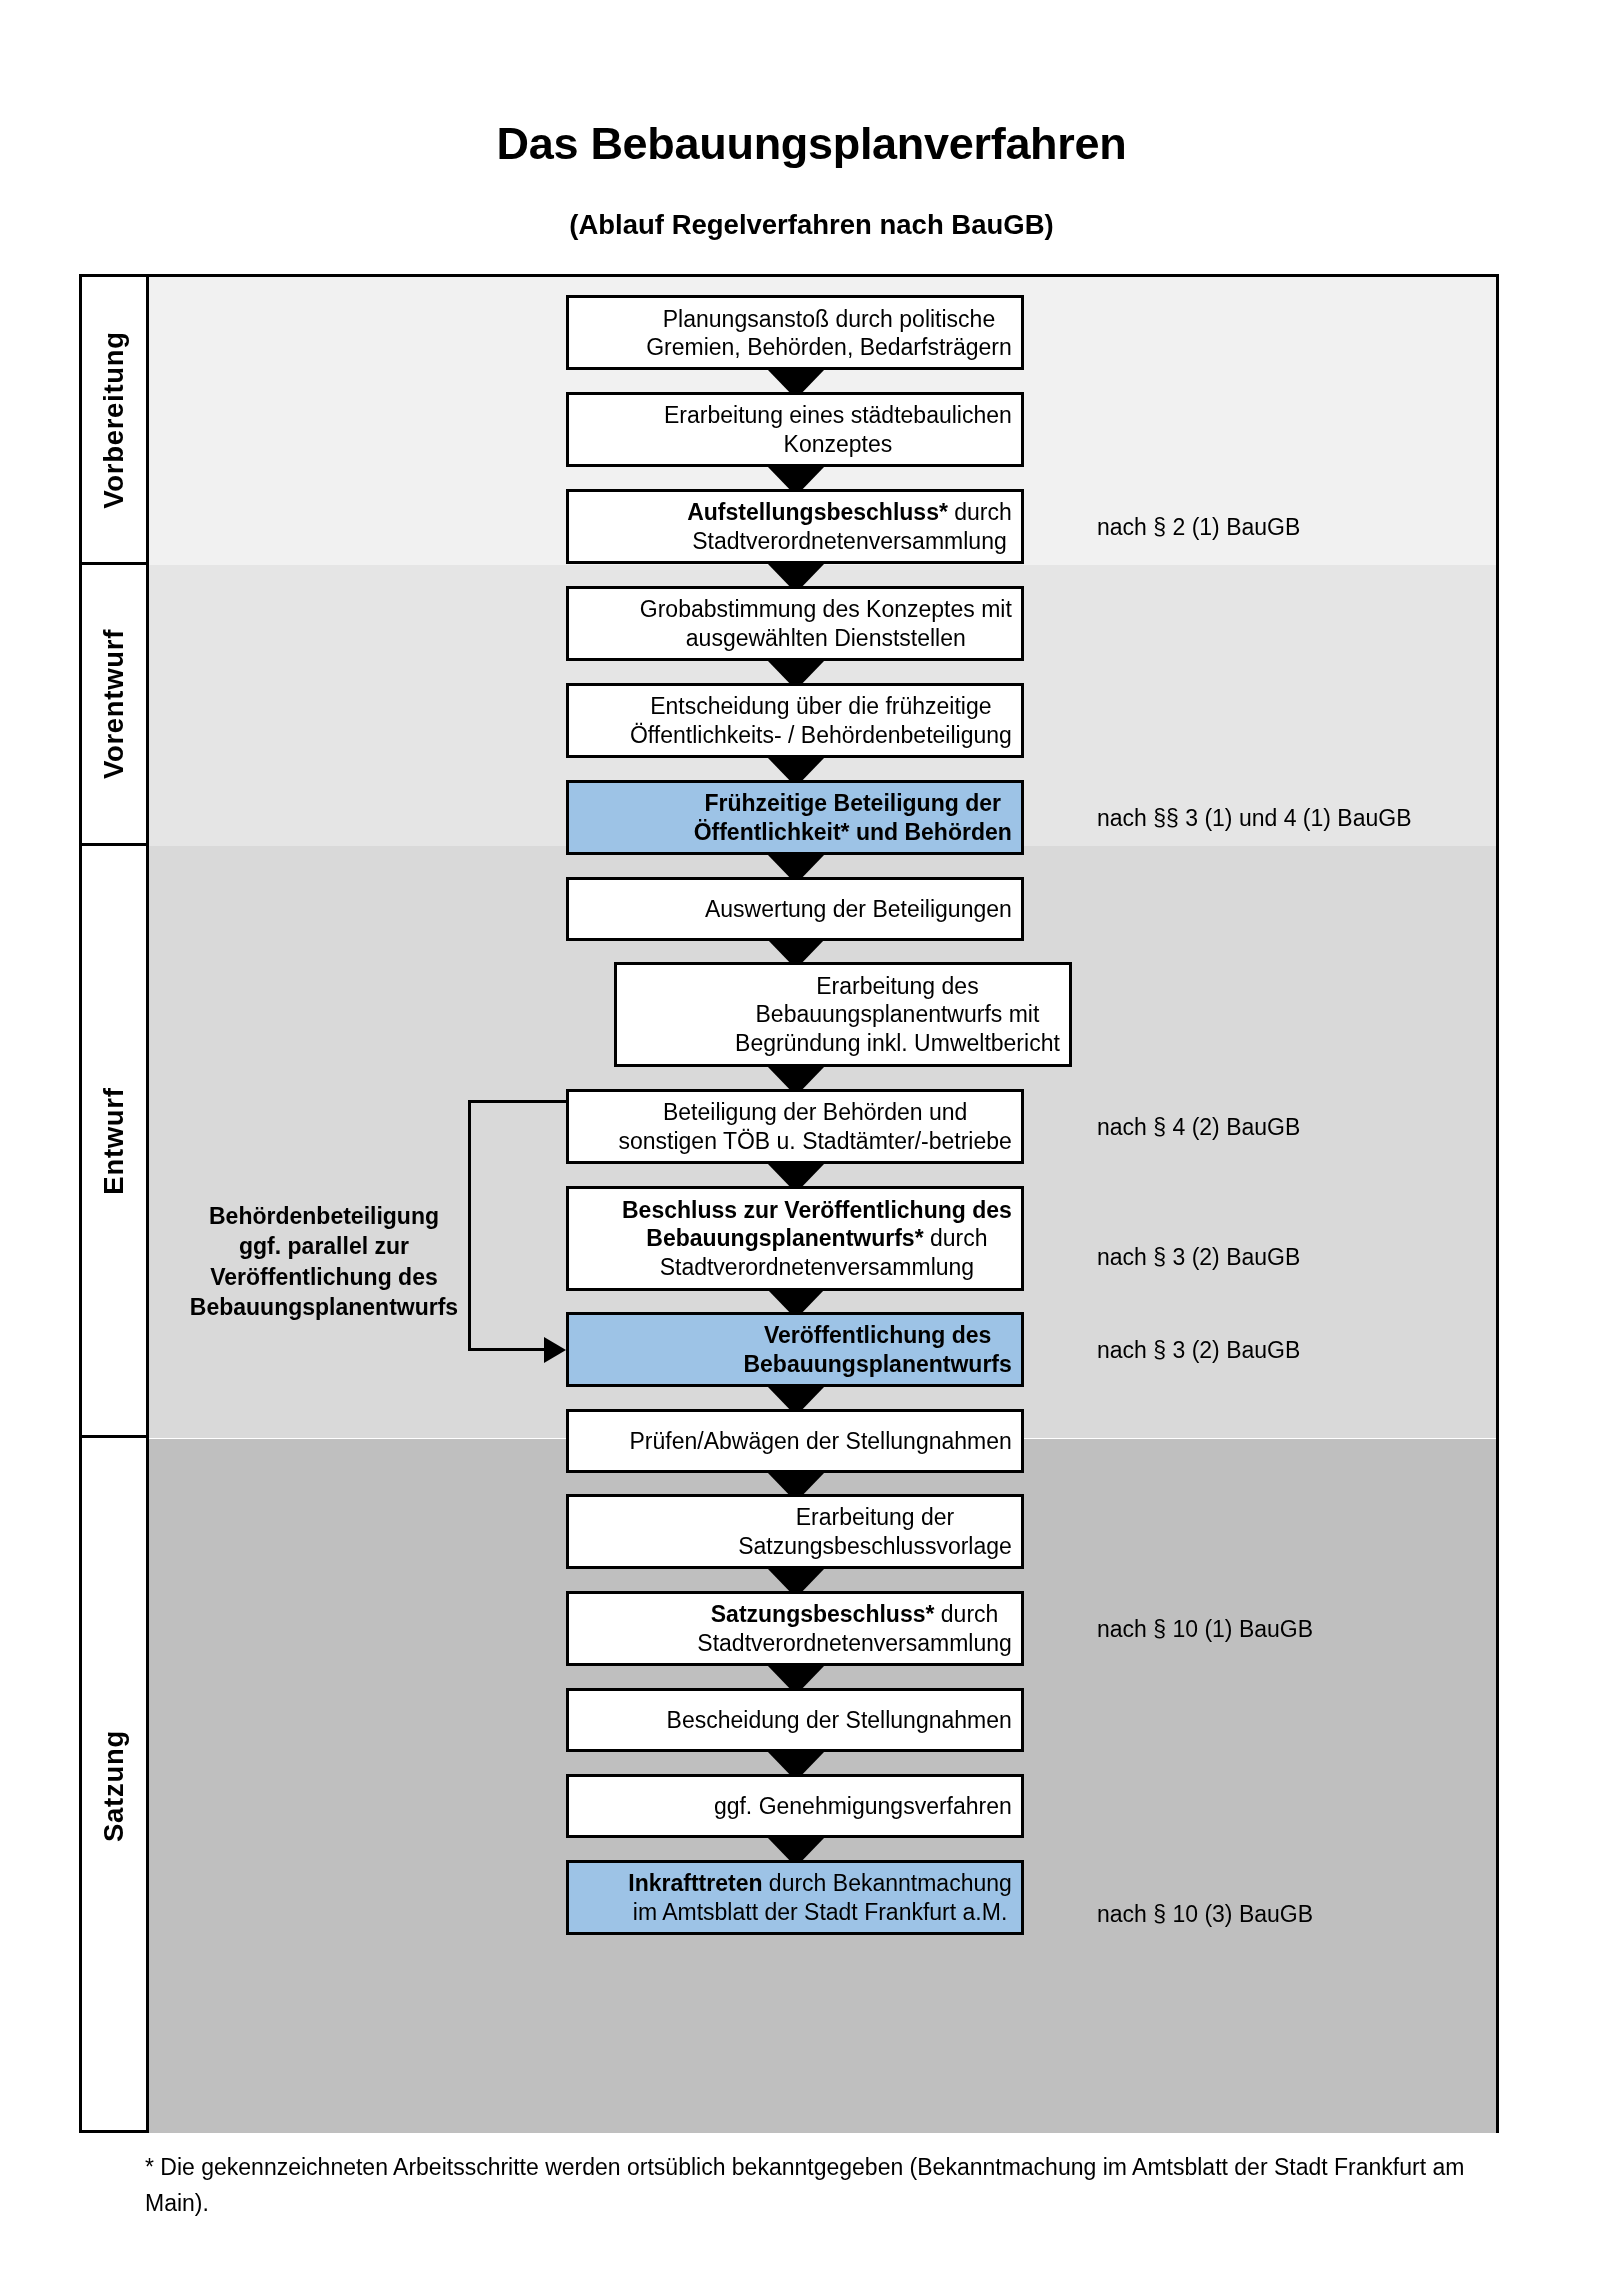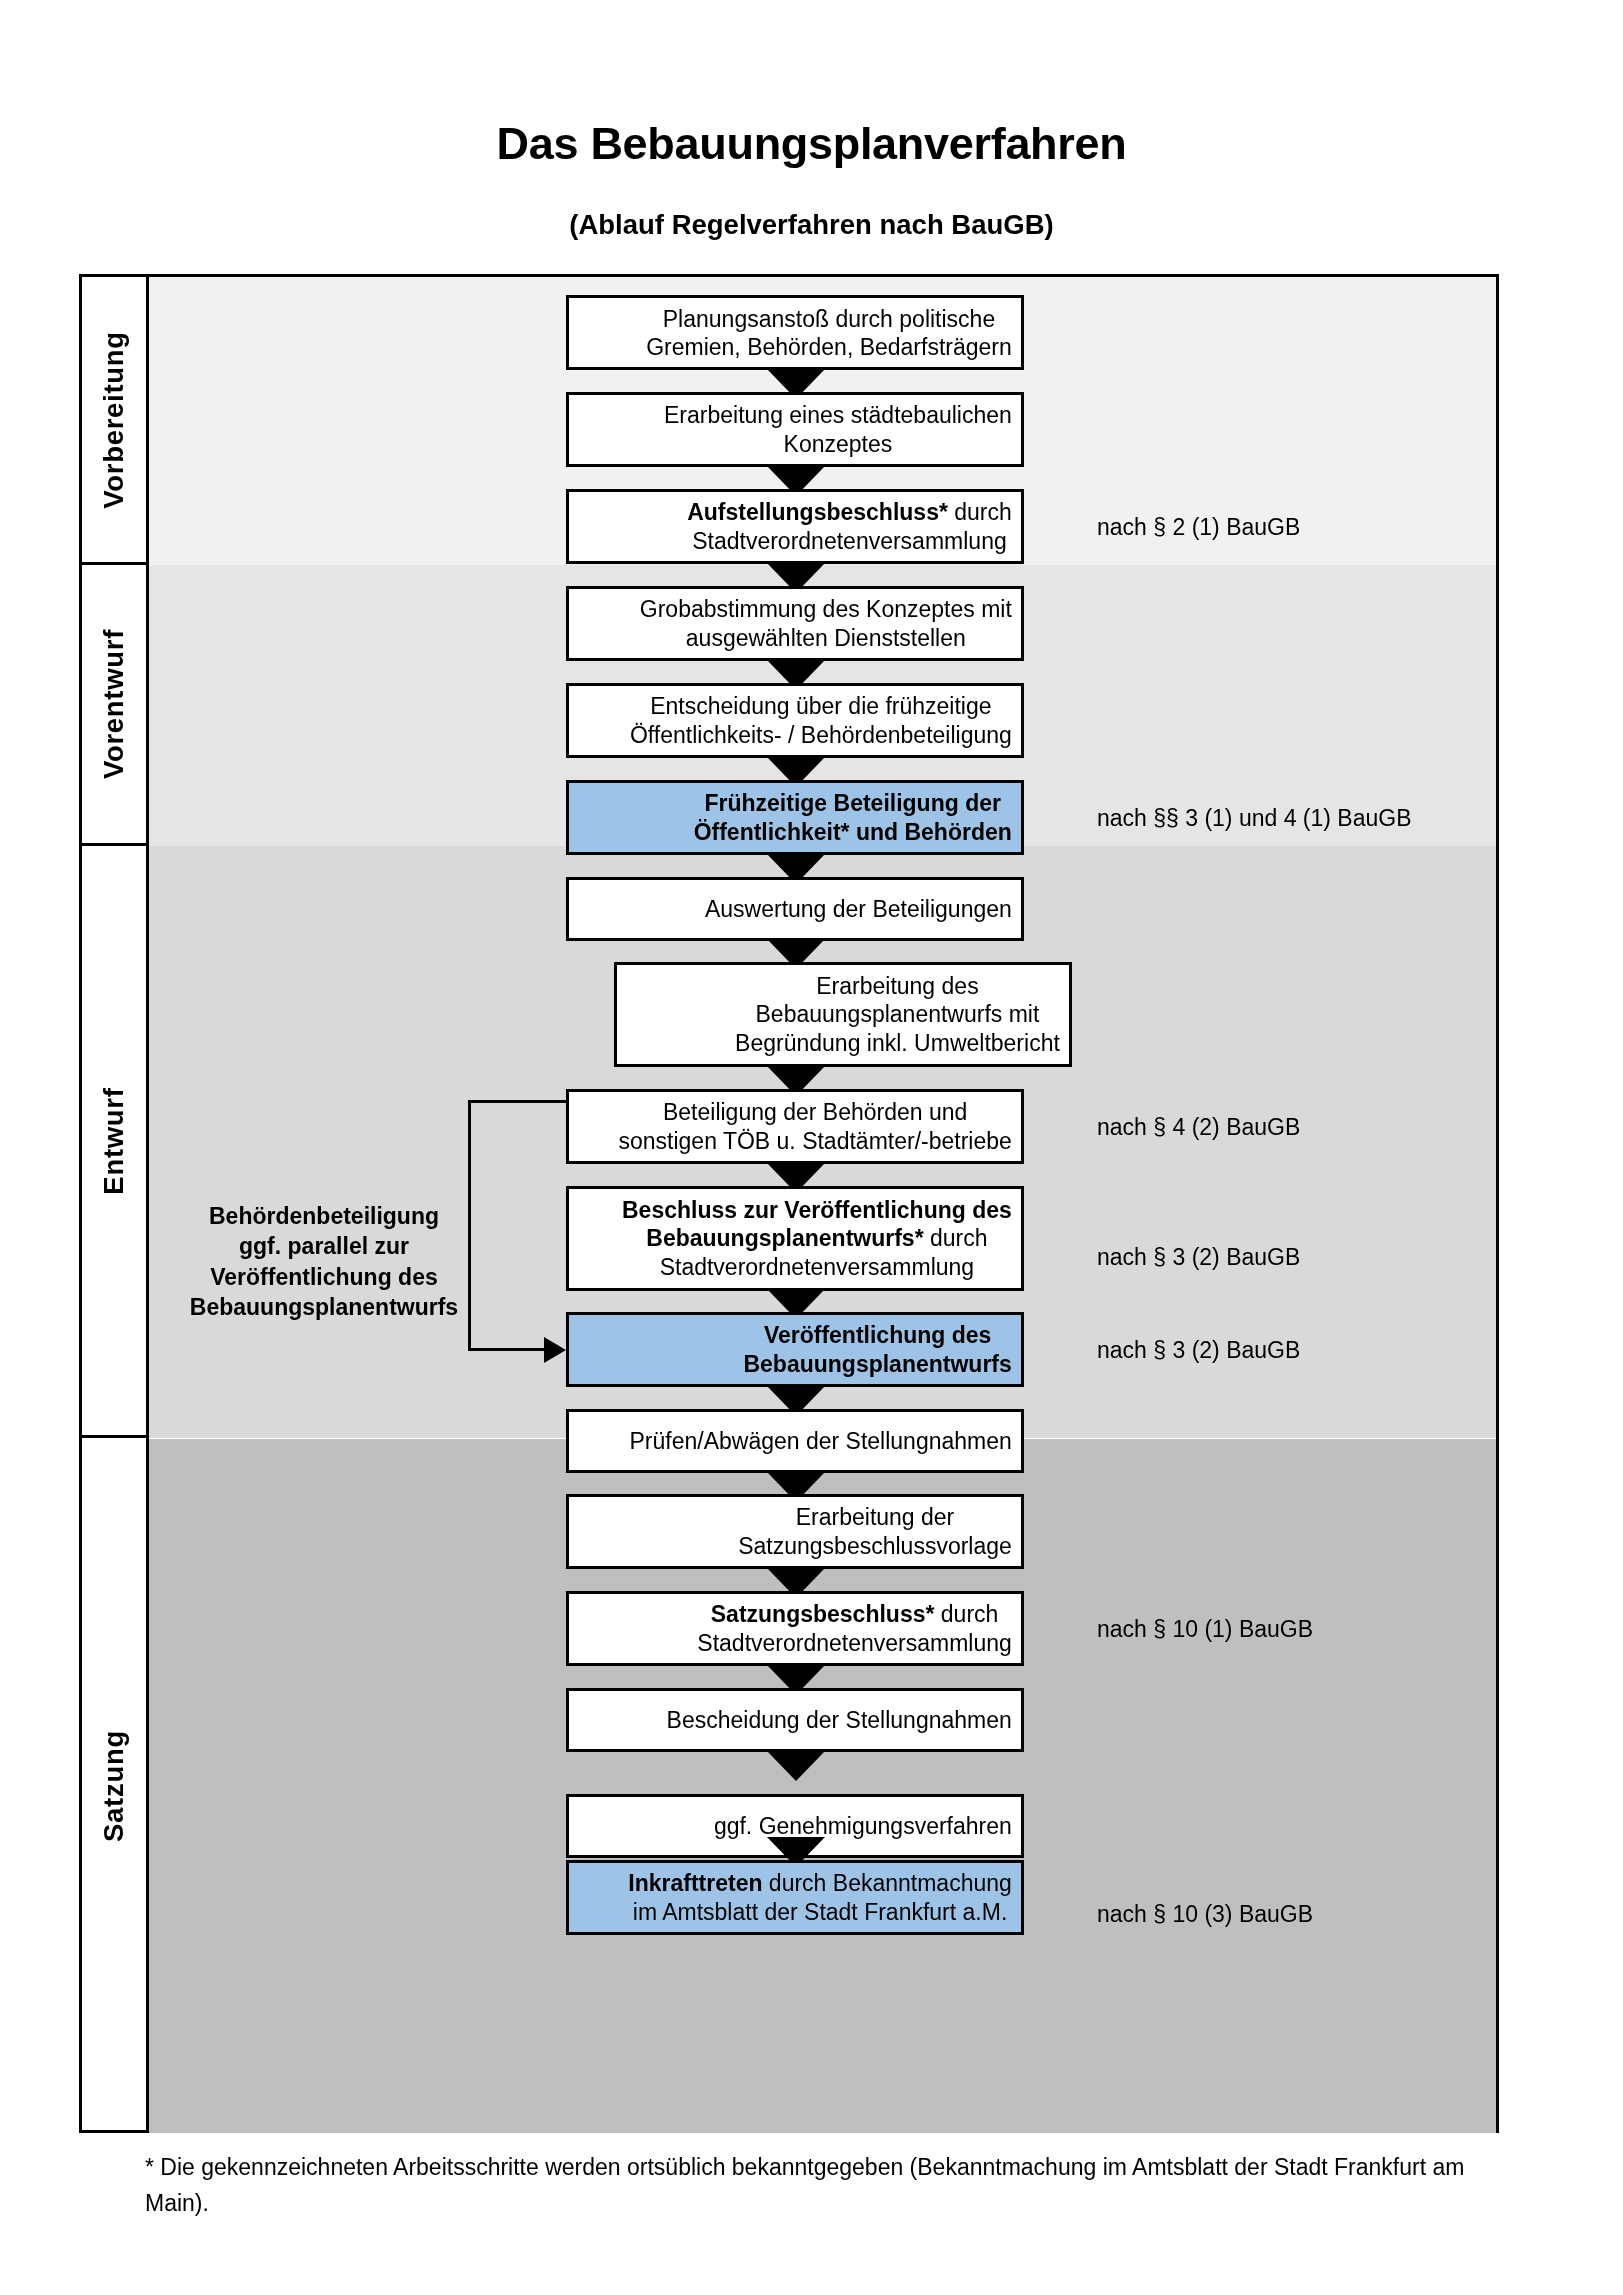--- a/index.html
+++ b/index.html
@@ -254,21 +254,21 @@
     </div>
     <div class="arrow" style="left:685px; top:1388px;"></div>
 
     <div class="node" style="left:484px; top:1411px; width:458px; height:64px;">
       <div>
         <span>Bescheidung der Stellungnahmen</span>
       </div>
     </div>
     <div class="arrow" style="left:685px; top:1474px;"></div>
 
-    <div class="node" style="left:484px; top:1497px; width:458px; height:64px;margin-top:20px;">
+    <div class="node" style="left:484px; top:1497px; width:458px; height:64px;">
       <div>
         <span>ggf. Genehmigungsverfahren</span>
       </div>
     </div>
     <div class="arrow" style="left:685px; top:1560px;"></div>
 
     <div class="node blue" style="left:484px; top:1583px; width:458px; height:75px;">
       <div>
         <span class="b">Inkrafttreten</span><span> durch Bekanntmachung</span><br>
         <span>im Amtsblatt der Stadt Frankfurt a.M.</span>

